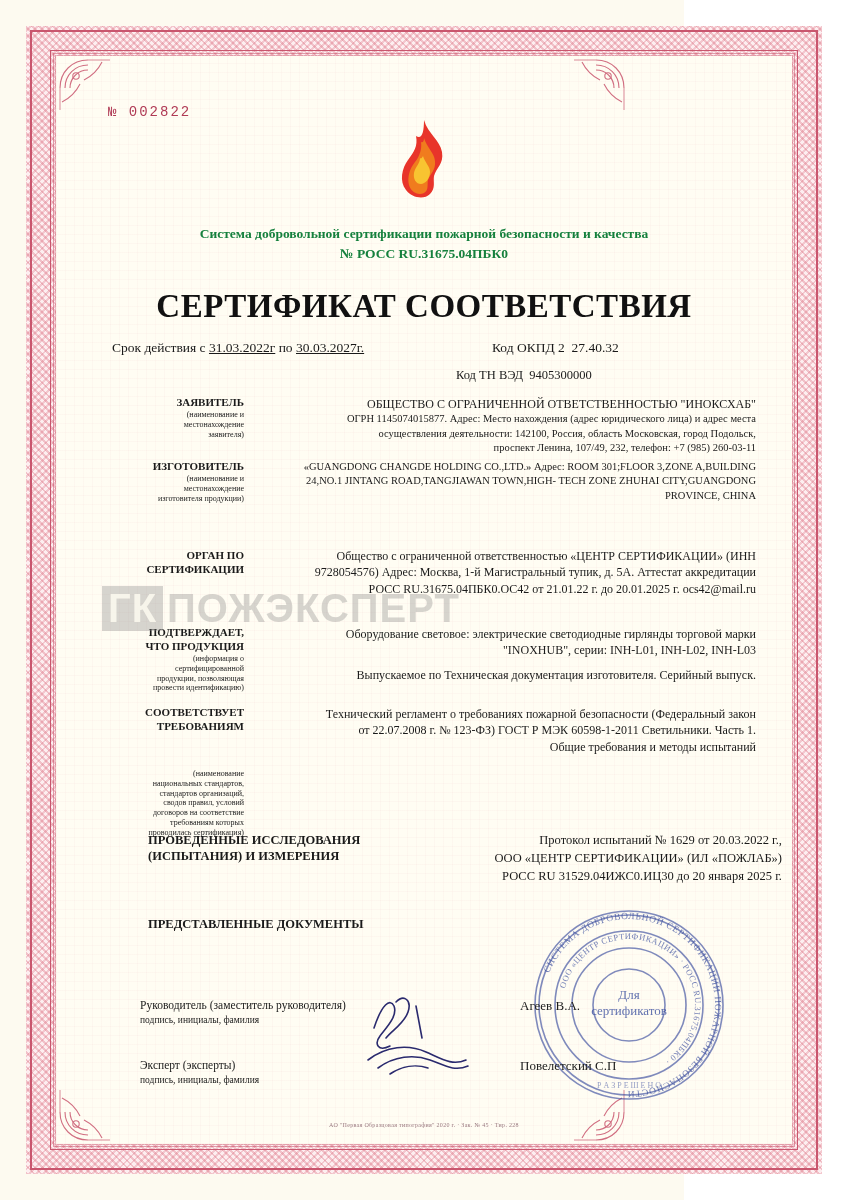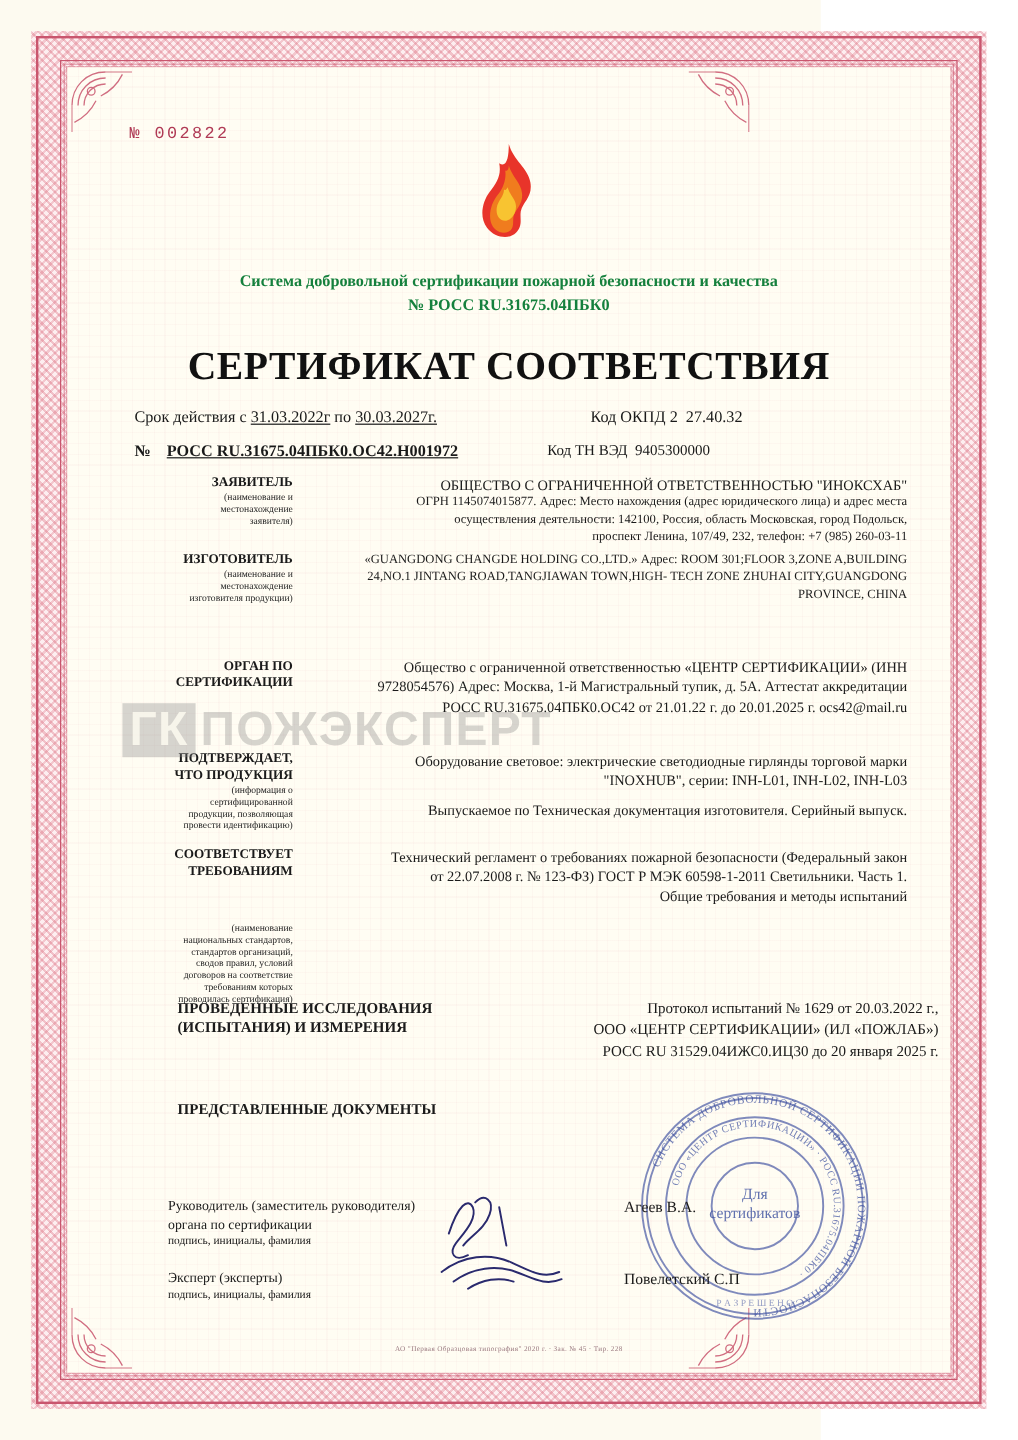--- a/index.html
+++ b/index.html
@@ -388,24 +388,20 @@
 
     <div class="okpd">
       <span>Код ОКПД 2</span>
       &nbsp;<span>27.40.32</span>
     </div>
     <div class="tnved">
       <span>Код ТН ВЭД</span>
       &nbsp;<span>9405300000</span>
     </div>
 
-    <div class="regnum-row">
-      <span class="lbl">№</span>
-      <span class="val">РОСС RU.31675.04ПБК0.ОС42.Н001972</span>
-    </div>
 
     <div class="field f-applicant">
       <div class="label">ЗАЯВИТЕЛЬ</div>
       <div class="sublabel">
         <div style="white-space:pre-line">(наименование и
 местонахождение
 заявителя)</div>
       </div>
       <div class="value">
         <div>ОБЩЕСТВО С ОГРАНИЧЕННОЙ ОТВЕТСТВЕННОСТЬЮ "ИНОКСХАБ"</div>
@@ -537,21 +533,20 @@
           <path d="M22 82 C38 70 58 68 74 74 C88 79 98 86 112 80"></path>
           <path d="M34 88 C46 80 60 78 72 82"></path>
           <path d="M60 20 L66 52"></path>
         </g>
       </svg>
     </div>
 
     <div class="sig sig1">
       <div class="role">
         <div>Руководитель (заместитель руководителя)</div>
-        <div>органа по сертификации</div>
         <div class="sub">подпись, инициалы, фамилия</div>
       </div>
       <div class="name">Агеев В.А.</div>
     </div>
 
     <div class="sig sig2">
       <div class="role">
         <div>Эксперт (эксперты)</div>
         <div class="sub">подпись, инициалы, фамилия</div>
       </div>

